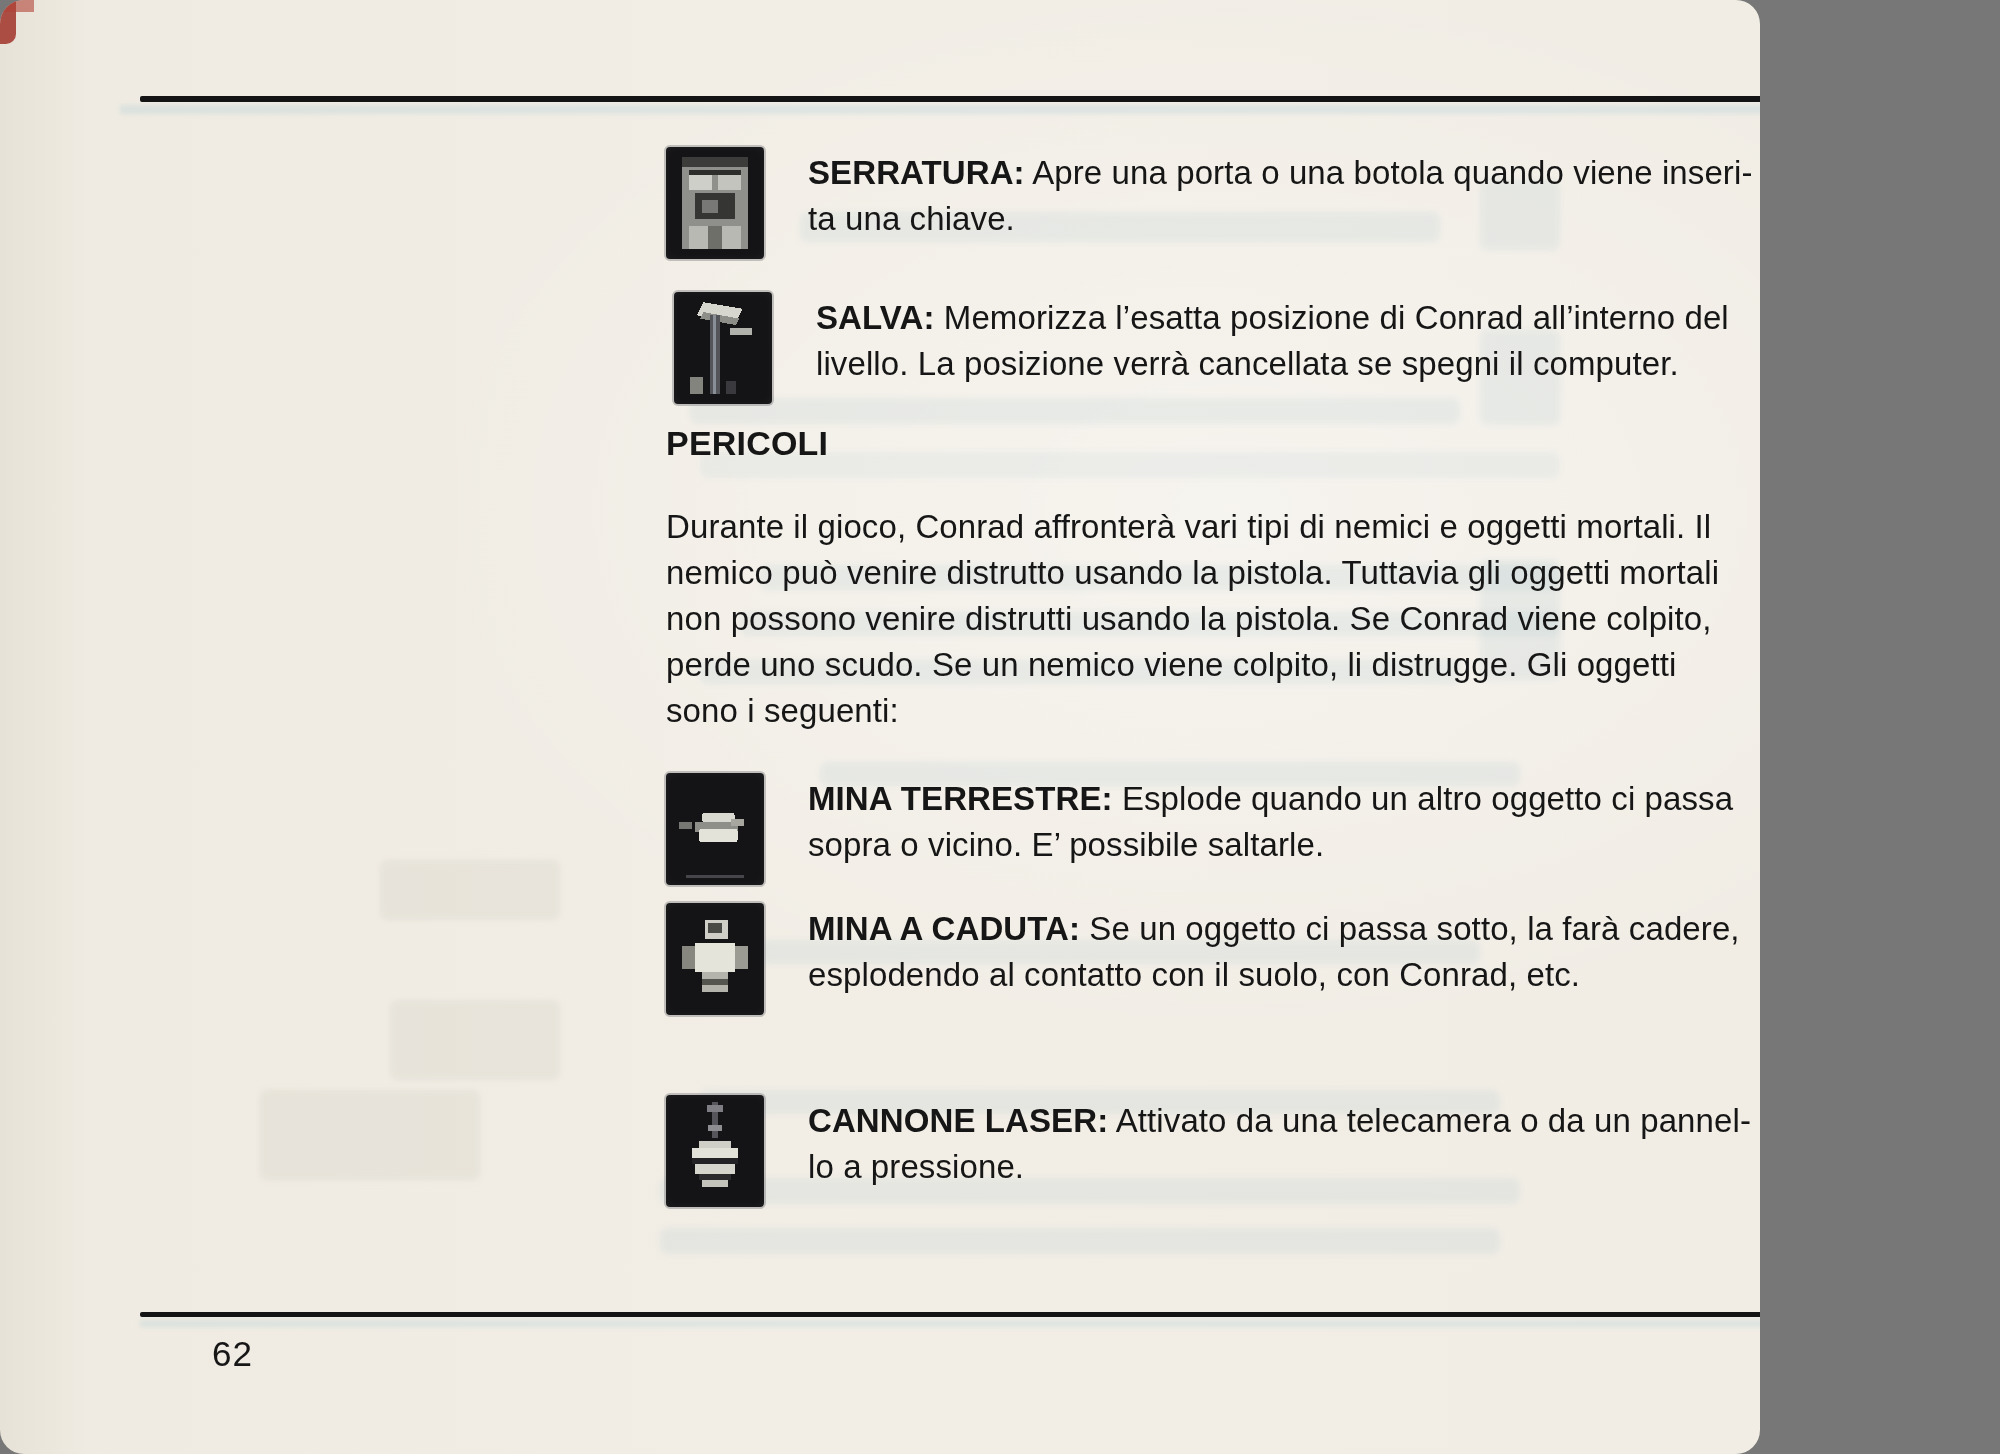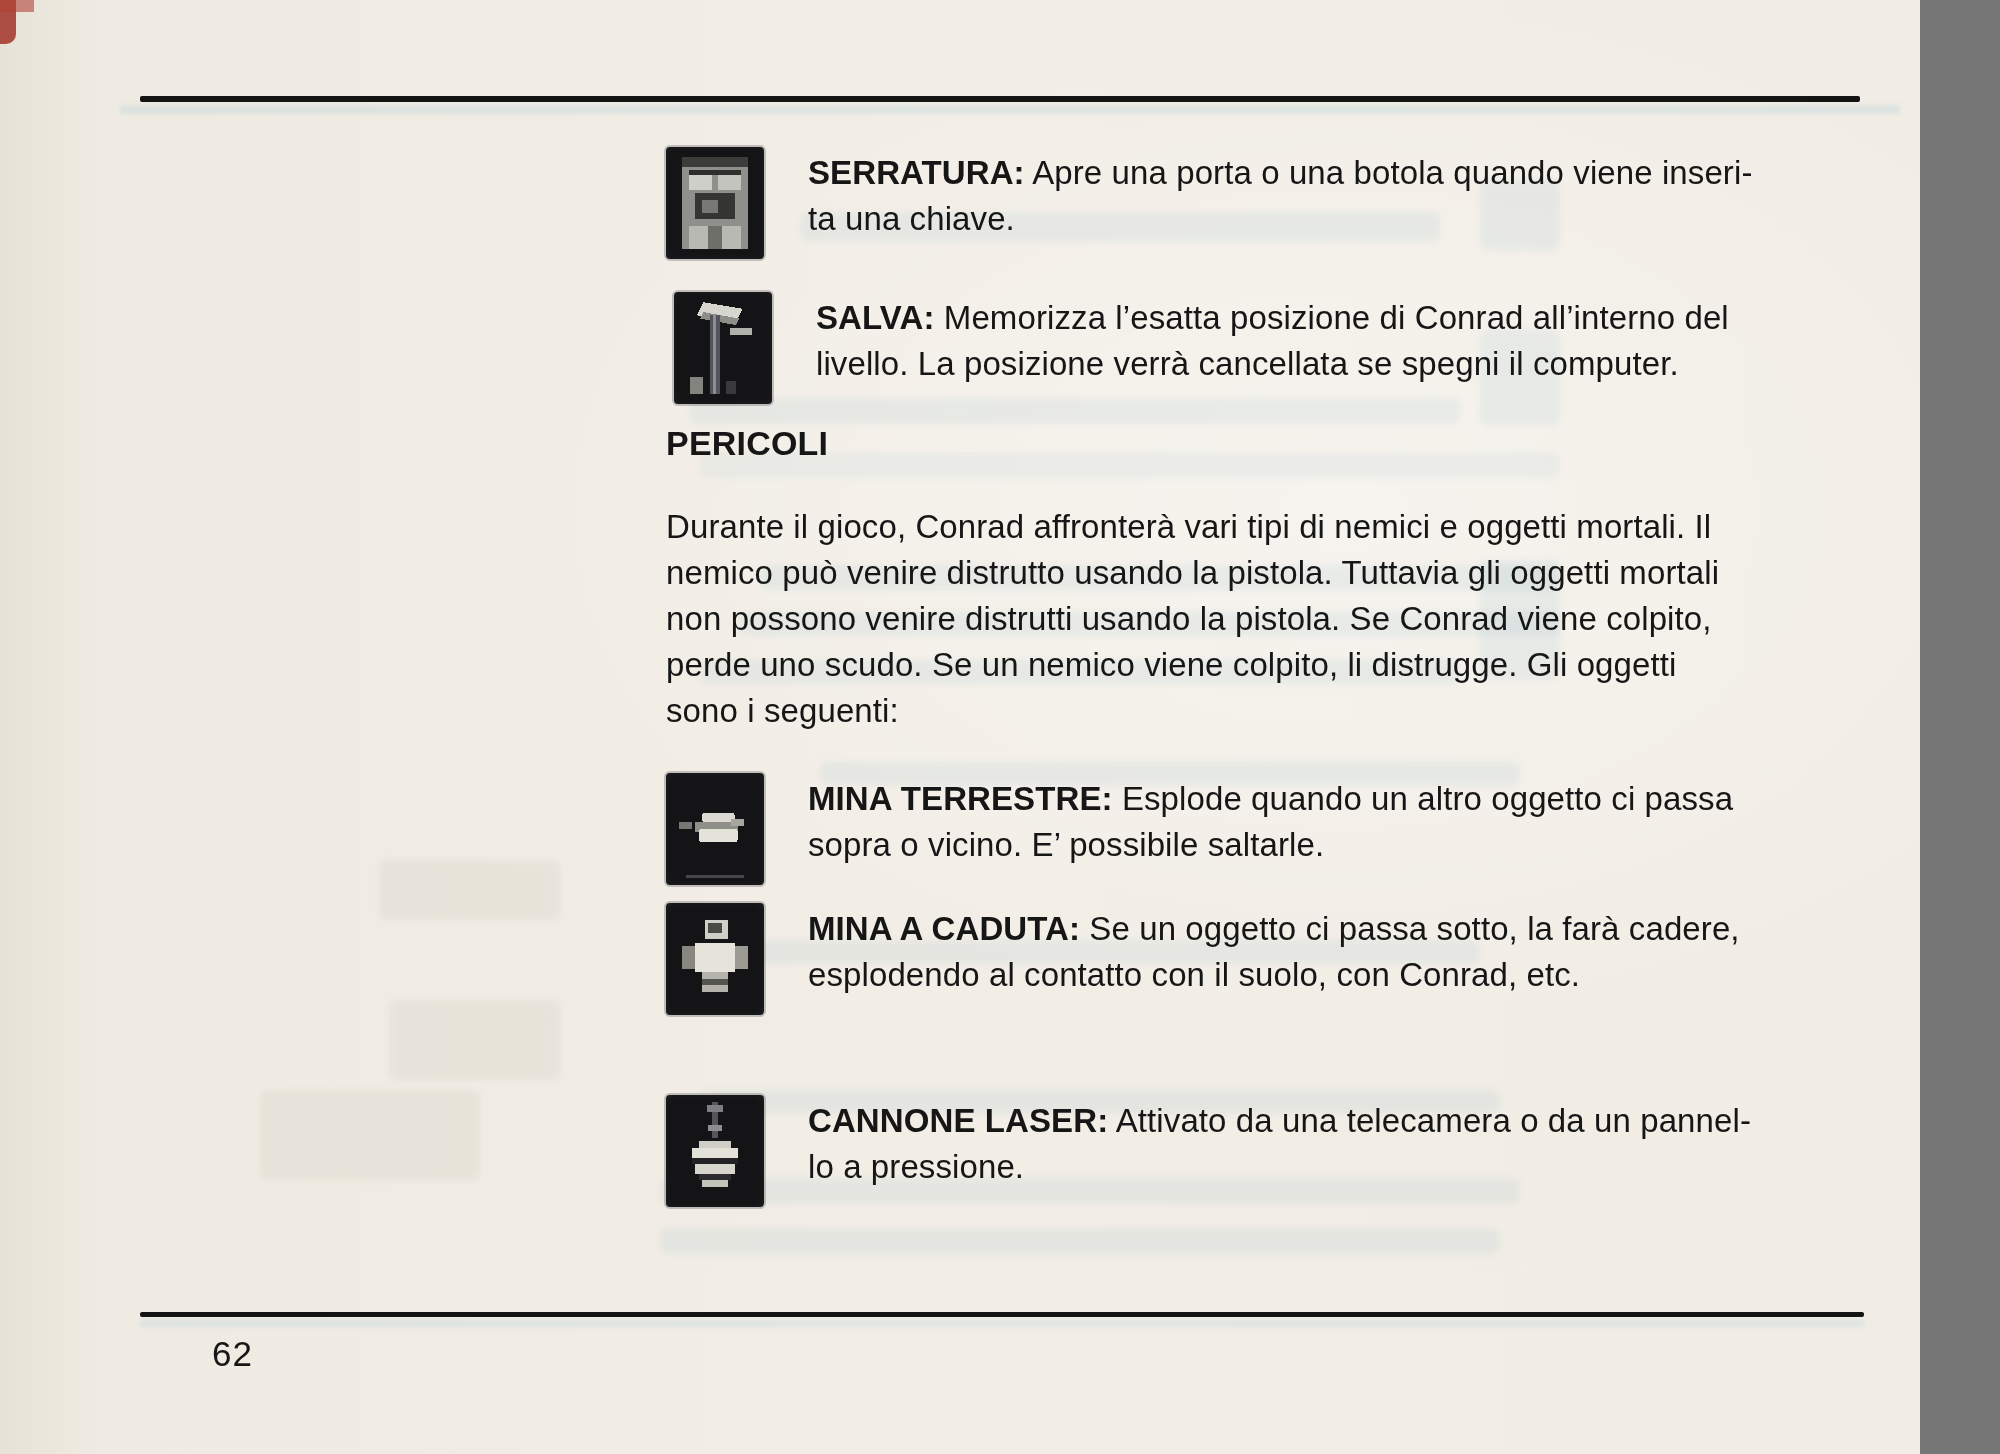--- a/index.html
+++ b/index.html
@@ -1,24 +1,25 @@
 <!DOCTYPE html>
 <html><head>
 <meta charset="utf-8">
 <style>
   html,body{margin:0;padding:0;background:#777;}
   .page{
     position:relative;
-    width:1920px;height:1454px;
+    width:1760px;height:1454px;
     overflow:hidden;
     font-family:"Liberation Sans", sans-serif;
     color:#161616;
     background:
       radial-gradient(1400px 900px at 70% 35%, rgba(255,255,255,.35), rgba(255,255,255,0) 60%),
       linear-gradient(90deg,#e7e2d7 0%, #efebe2 5%, #f2eee6 45%, #f1ede5 100%);
+    border-radius: 24px;
   }
   
   .corner-smudge{position:absolute;left:0;top:0;width:16px;height:44px;background:#a13229;opacity:.85;border-bottom-right-radius:10px;}
   .corner-smudge2{position:absolute;left:0;top:0;width:34px;height:12px;background:#b04236;opacity:.6;}
   .rule{position:absolute;background:#141414;border-radius:2px;}
   .rule.top{left:140px;top:96px;width:1720px;height:6px;}
   .rule.bottom{left:140px;top:1312px;width:1724px;height:5px;}
   .rule-shadow{position:absolute;background:rgba(140,190,205,.20);filter:blur(2px);}
   .rs-top{left:120px;top:105px;width:1780px;height:9px;}
   .rs-bottom{left:140px;top:1320px;width:1724px;height:7px;}

